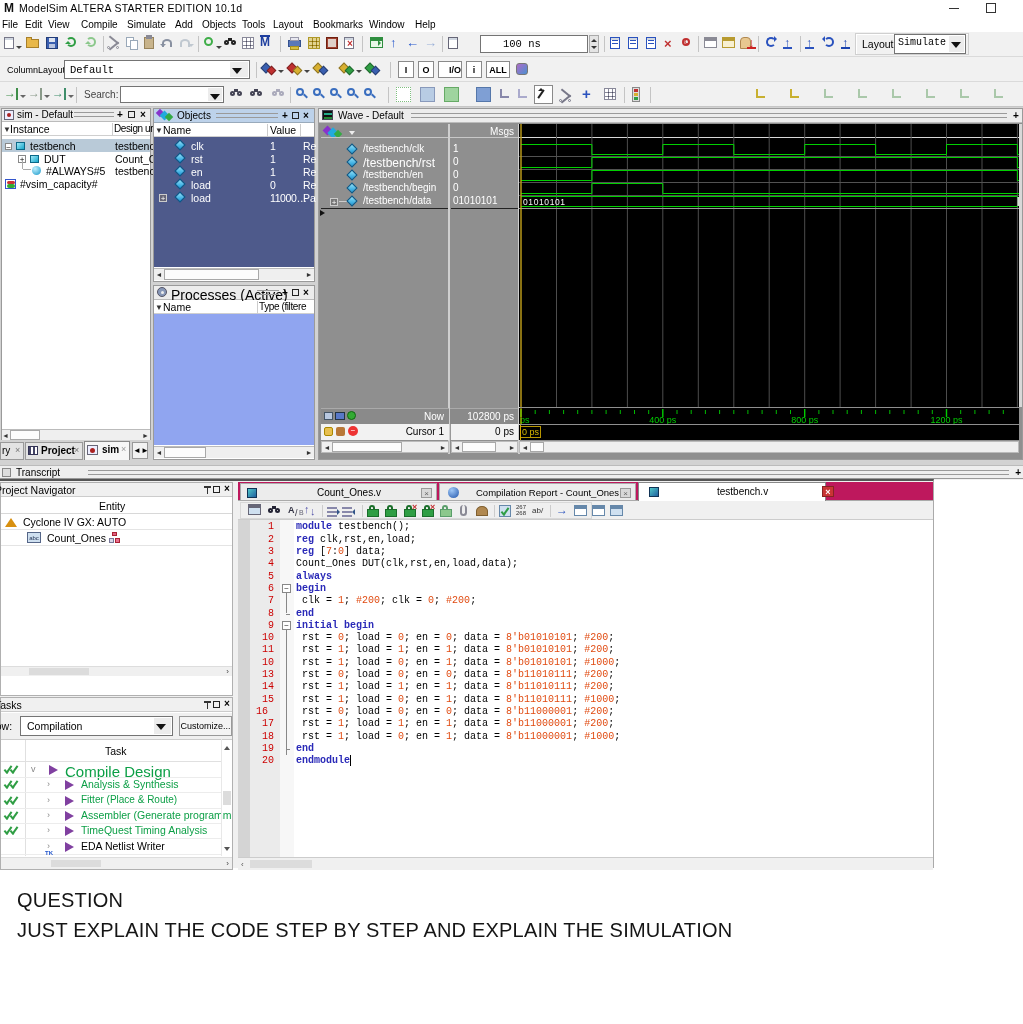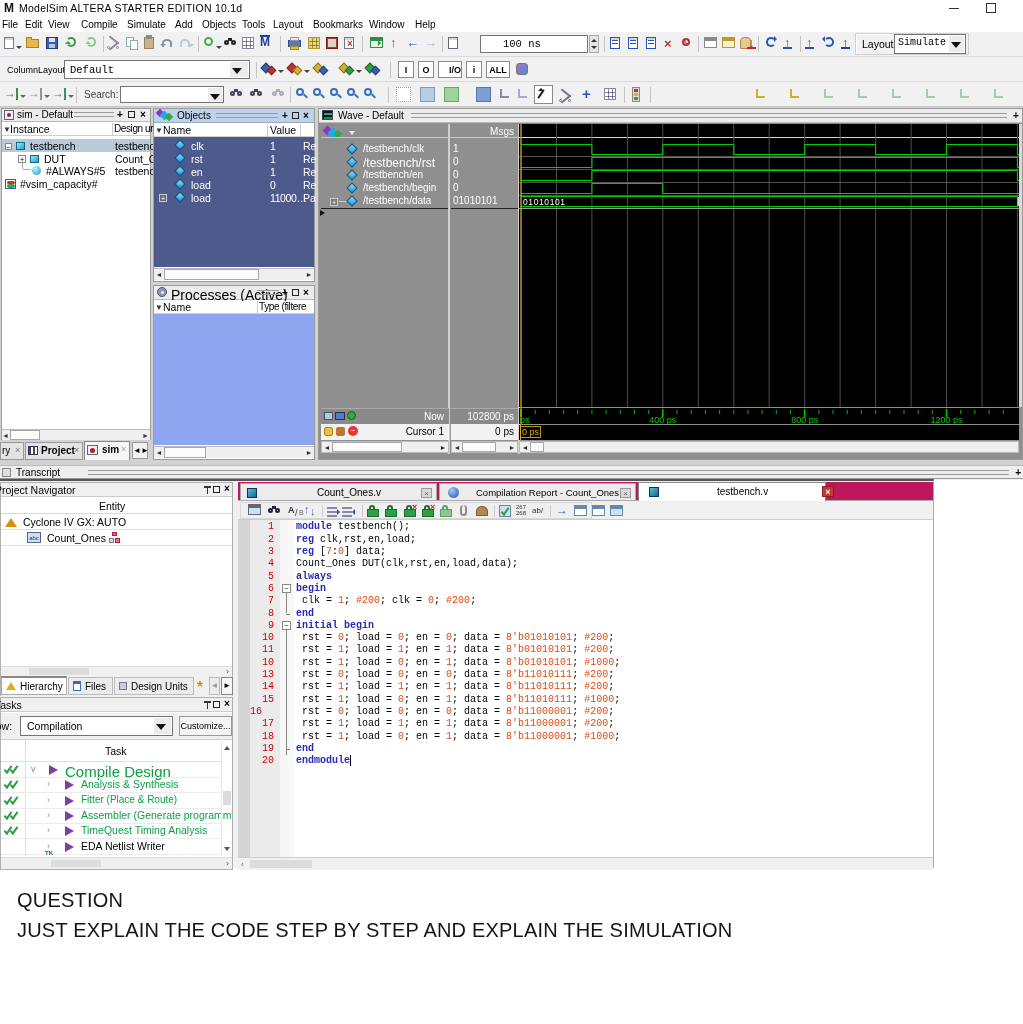--- a/index.html
+++ b/index.html
@@ -556,37 +556,20 @@
 <div class="ab" style="left:108px;top:49px;width:12px;height:11px">
         <div class="ab" style="left:3px;top:0;width:5px;height:4px;background:#e06080;border:1px solid #a23"></div>
         <div class="ab" style="left:0;top:6px;width:5px;height:5px;background:#d8d8e8;border:1px solid #779"></div>
         <div class="ab" style="left:6px;top:6px;width:5px;height:5px;background:#e87090;border:1px solid #a23"></div>
       </div>
 <div class="ab" style="left:0;top:62px;width:231px;height:1px;background:#e4e4e4"></div>
 <div class="ab" style="left:0;top:183px;width:231px;height:10px;background:#f0f0f0;border-top:1px solid #ddd">
  <div class="ab" style="left:28px;top:1px;width:60px;height:7px;background:#dcdcdc"></div>
  <span class="ab" style="right:3px;top:0px;font-size:8px;color:#444">›</span>
 </div>
-<div class="ab" style="left:0;top:193px;width:231px;height:20px;background:#f0f0f0">
- <div class="ab" style="left:0;top:0;width:66px;height:19px;background:#fff;border:1px solid #aaa;border-top:2px solid #888">
-  <div class="ab" style="left:4px;top:4px;width:0;height:0;border-left:5px solid transparent;border-right:5px solid transparent;border-bottom:8px solid #e8a818"></div>
-  <span class="ab" style="left:18px;top:3px;font-size:10px">Hierarchy</span>
-        </div>
- <div class="ab" style="left:67px;top:1px;width:45px;height:18px;background:#ececec;border:1px solid #bbb">
-  <div class="ab" style="left:4px;top:3px;width:8px;height:10px;background:#fff;border:1px solid #46a;box-shadow:inset 0 2px 0 #46a"></div>
-  <span class="ab" style="left:16px;top:3px;font-size:10px">Files</span>
-        </div>
- <div class="ab" style="left:113px;top:1px;width:80px;height:18px;background:#ececec;border:1px solid #bbb;overflow:hidden">
-  <div class="ab" style="left:4px;top:4px;width:8px;height:8px;background:#ccd;border:1px solid #778"></div>
-  <span class="ab" style="left:16px;top:3px;font-size:10px;white-space:nowrap">Design Units</span>
-        </div>
- <div class="ab" style="left:196px;top:1px;width:12px;height:12px;color:#d49010;font-size:15px;font-weight:bold">*</div>
- <div class="ab" style="left:208px;top:1px;width:11px;height:18px;background:#ececec;border:1px solid #bbb;color:#999;font-size:8px;text-align:center;line-height:16px">◄</div>
- <div class="ab" style="left:220px;top:1px;width:12px;height:18px;background:#f6f6f6;border:1px solid #888;font-size:8px;text-align:center;line-height:16px">►</div>
-</div>
 </div>
 <div class="ab" style="left:0;top:216px;width:233px;height:173px;background:#fff;border:1px solid #b0b0b0">
 <div class="ab" style="left:0;top:0;width:231px;height:14px;background:#f0f0f0;border-bottom:1px solid #ccc">
  <span class="ab" style="left:-6px;top:1px;font-size:10.5px;color:#000">Tasks</span>
  <div class="ab" style="left:203px;top:3px;width:7px;height:2px;background:#333"></div>
         <div class="ab" style="left:206px;top:5px;width:1px;height:6px;background:#333"></div>
  <div class="ab" style="left:212px;top:3px;width:7px;height:7px;border:1px solid #222"></div>
  <span class="ab" style="left:223px;top:0px;font-size:10px;font-weight:bold">×</span>
 </div>
 <div class="ab" style="left:0;top:15px;width:231px;height:26px;background:#f0f0f0">
@@ -747,21 +730,21 @@
 <div class="ab mono" style="left:12px;top:62.9px;width:24px;text-align:right;font-size:10px;color:#c00;line-height:12px">6</div>
 <div class="ab mono" style="left:12px;top:75.2px;width:24px;text-align:right;font-size:10px;color:#c00;line-height:12px">7</div>
 <div class="ab mono" style="left:12px;top:87.5px;width:24px;text-align:right;font-size:10px;color:#c00;line-height:12px">8</div>
 <div class="ab mono" style="left:12px;top:99.8px;width:24px;text-align:right;font-size:10px;color:#c00;line-height:12px">9</div>
 <div class="ab mono" style="left:12px;top:112.1px;width:24px;text-align:right;font-size:10px;color:#c00;line-height:12px">10</div>
 <div class="ab mono" style="left:12px;top:124.4px;width:24px;text-align:right;font-size:10px;color:#c00;line-height:12px">11</div>
 <div class="ab mono" style="left:12px;top:136.7px;width:24px;text-align:right;font-size:10px;color:#c00;line-height:12px">10</div>
 <div class="ab mono" style="left:12px;top:149.0px;width:24px;text-align:right;font-size:10px;color:#c00;line-height:12px">13</div>
 <div class="ab mono" style="left:12px;top:161.3px;width:24px;text-align:right;font-size:10px;color:#c00;line-height:12px">14</div>
 <div class="ab mono" style="left:12px;top:173.6px;width:24px;text-align:right;font-size:10px;color:#c00;line-height:12px">15</div>
-<div class="ab mono" style="left:12px;top:185.9px;width:24px;text-align:left;font-size:10px;color:#c00;line-height:12px">16</div>
+<div class="ab mono" style="left:12px;top:185.9px;width:24px;text-align:center;font-size:10px;color:#c00;line-height:12px">16</div>
 <div class="ab mono" style="left:12px;top:198.2px;width:24px;text-align:right;font-size:10px;color:#c00;line-height:12px">17</div>
 <div class="ab mono" style="left:12px;top:210.5px;width:24px;text-align:right;font-size:10px;color:#c00;line-height:12px">18</div>
 <div class="ab mono" style="left:12px;top:222.8px;width:24px;text-align:right;font-size:10px;color:#c00;line-height:12px">19</div>
 <div class="ab mono" style="left:12px;top:235.1px;width:24px;text-align:right;font-size:10px;color:#c00;line-height:12px">20</div>
 <div class="ab mono" style="left:58px;top:1.4px;font-size:10px;line-height:12px;white-space:pre"><b style="color:#2a2ab8">module</b> testbench();</div>
 <div class="ab mono" style="left:58px;top:13.7px;font-size:10px;line-height:12px;white-space:pre"><b style="color:#2a2ab8">reg</b> clk,rst,en,load;</div>
 <div class="ab mono" style="left:58px;top:26.0px;font-size:10px;line-height:12px;white-space:pre"><b style="color:#2a2ab8">reg</b> [<span style="color:#e04a10">7</span>:<span style="color:#e04a10">0</span>] data;</div>
 <div class="ab mono" style="left:58px;top:38.3px;font-size:10px;line-height:12px;white-space:pre">Count_Ones DUT(clk,rst,en,load,data);</div>
 <div class="ab mono" style="left:58px;top:50.6px;font-size:10px;line-height:12px;white-space:pre"><b style="color:#2a2ab8">always</b></div>
 <div class="ab mono" style="left:58px;top:62.9px;font-size:10px;line-height:12px;white-space:pre"><b style="color:#2a2ab8">begin</b></div>

